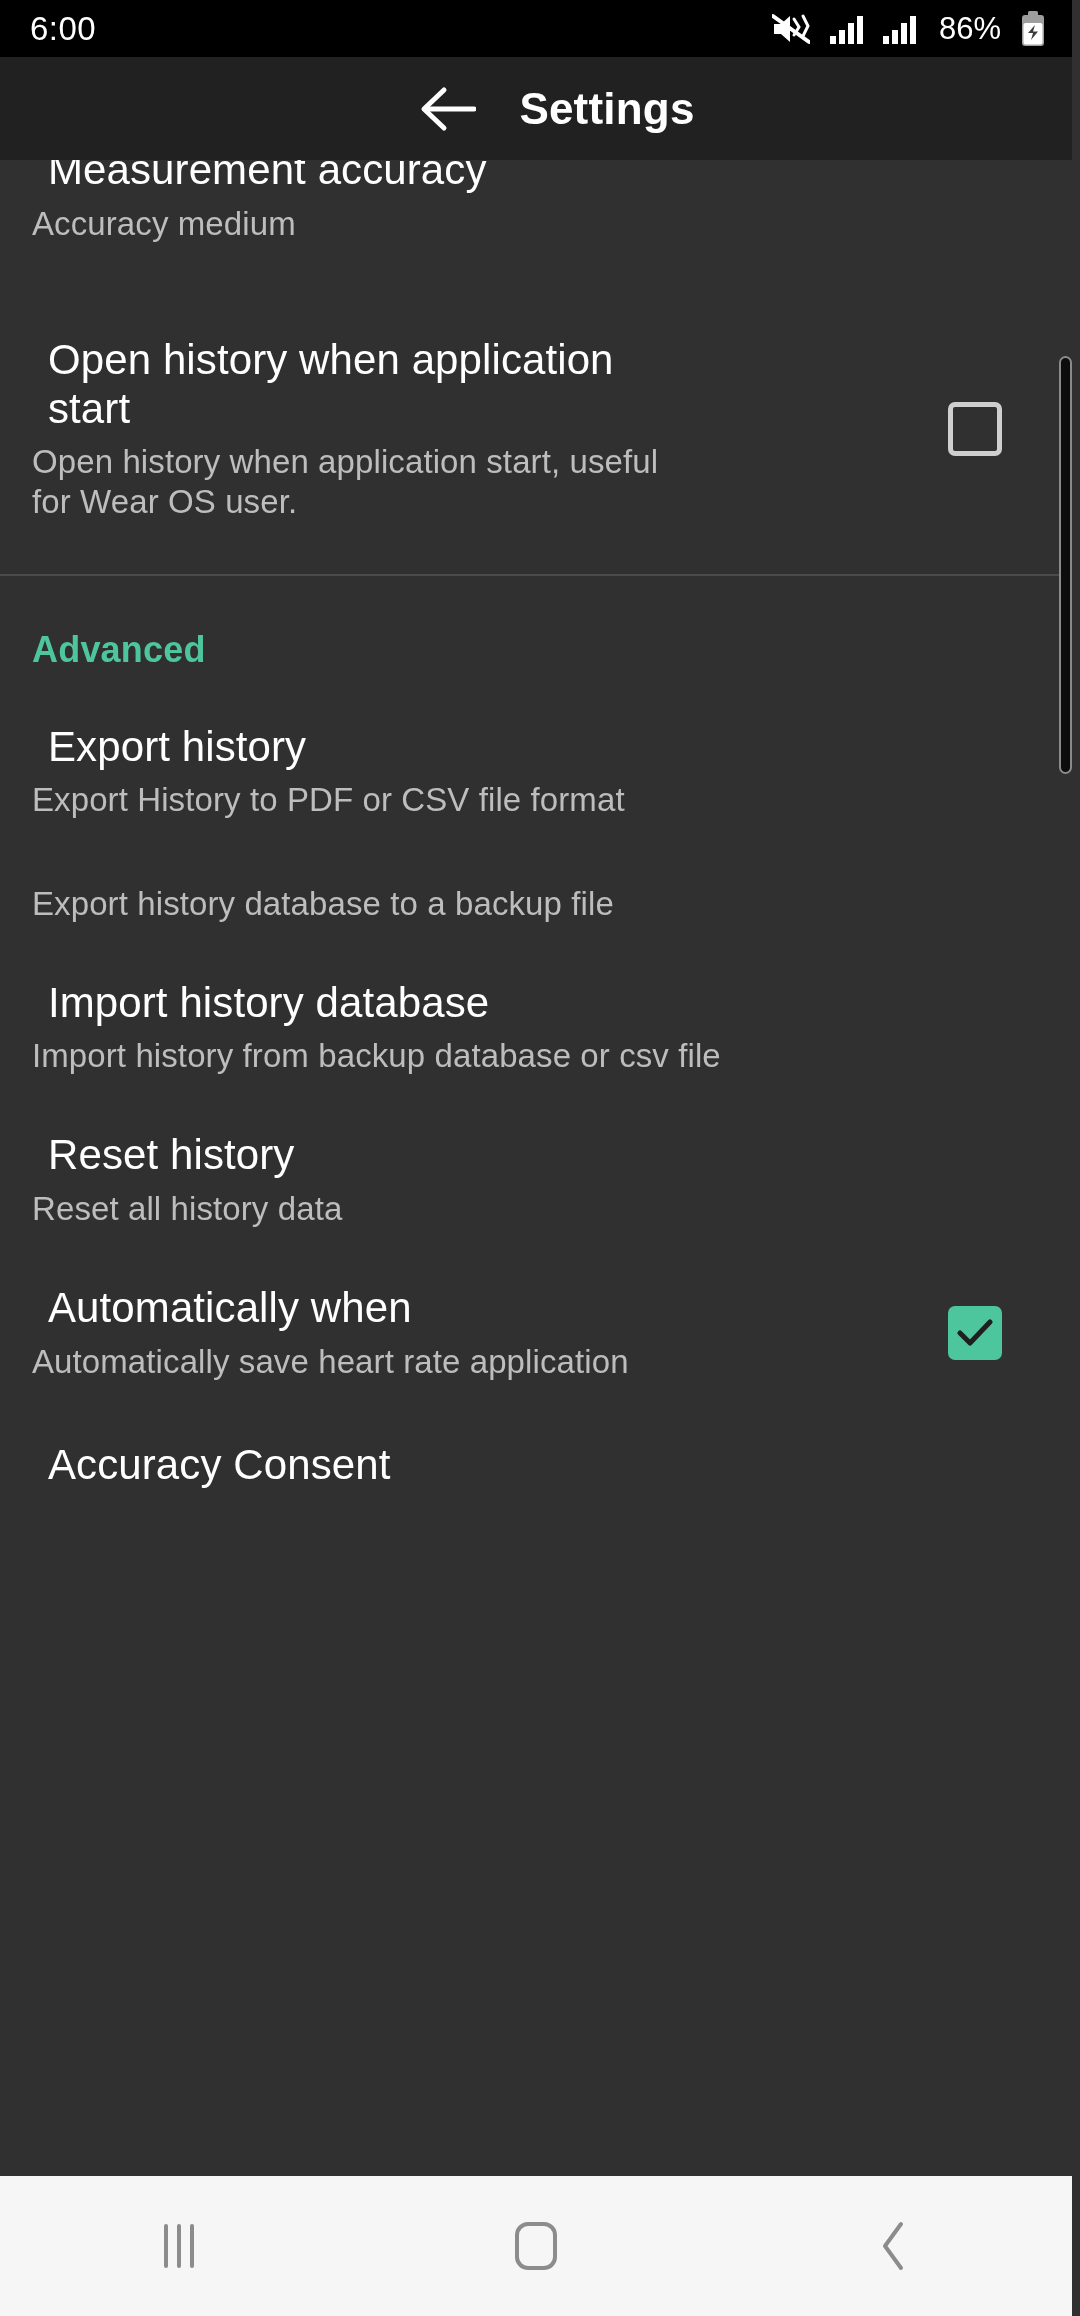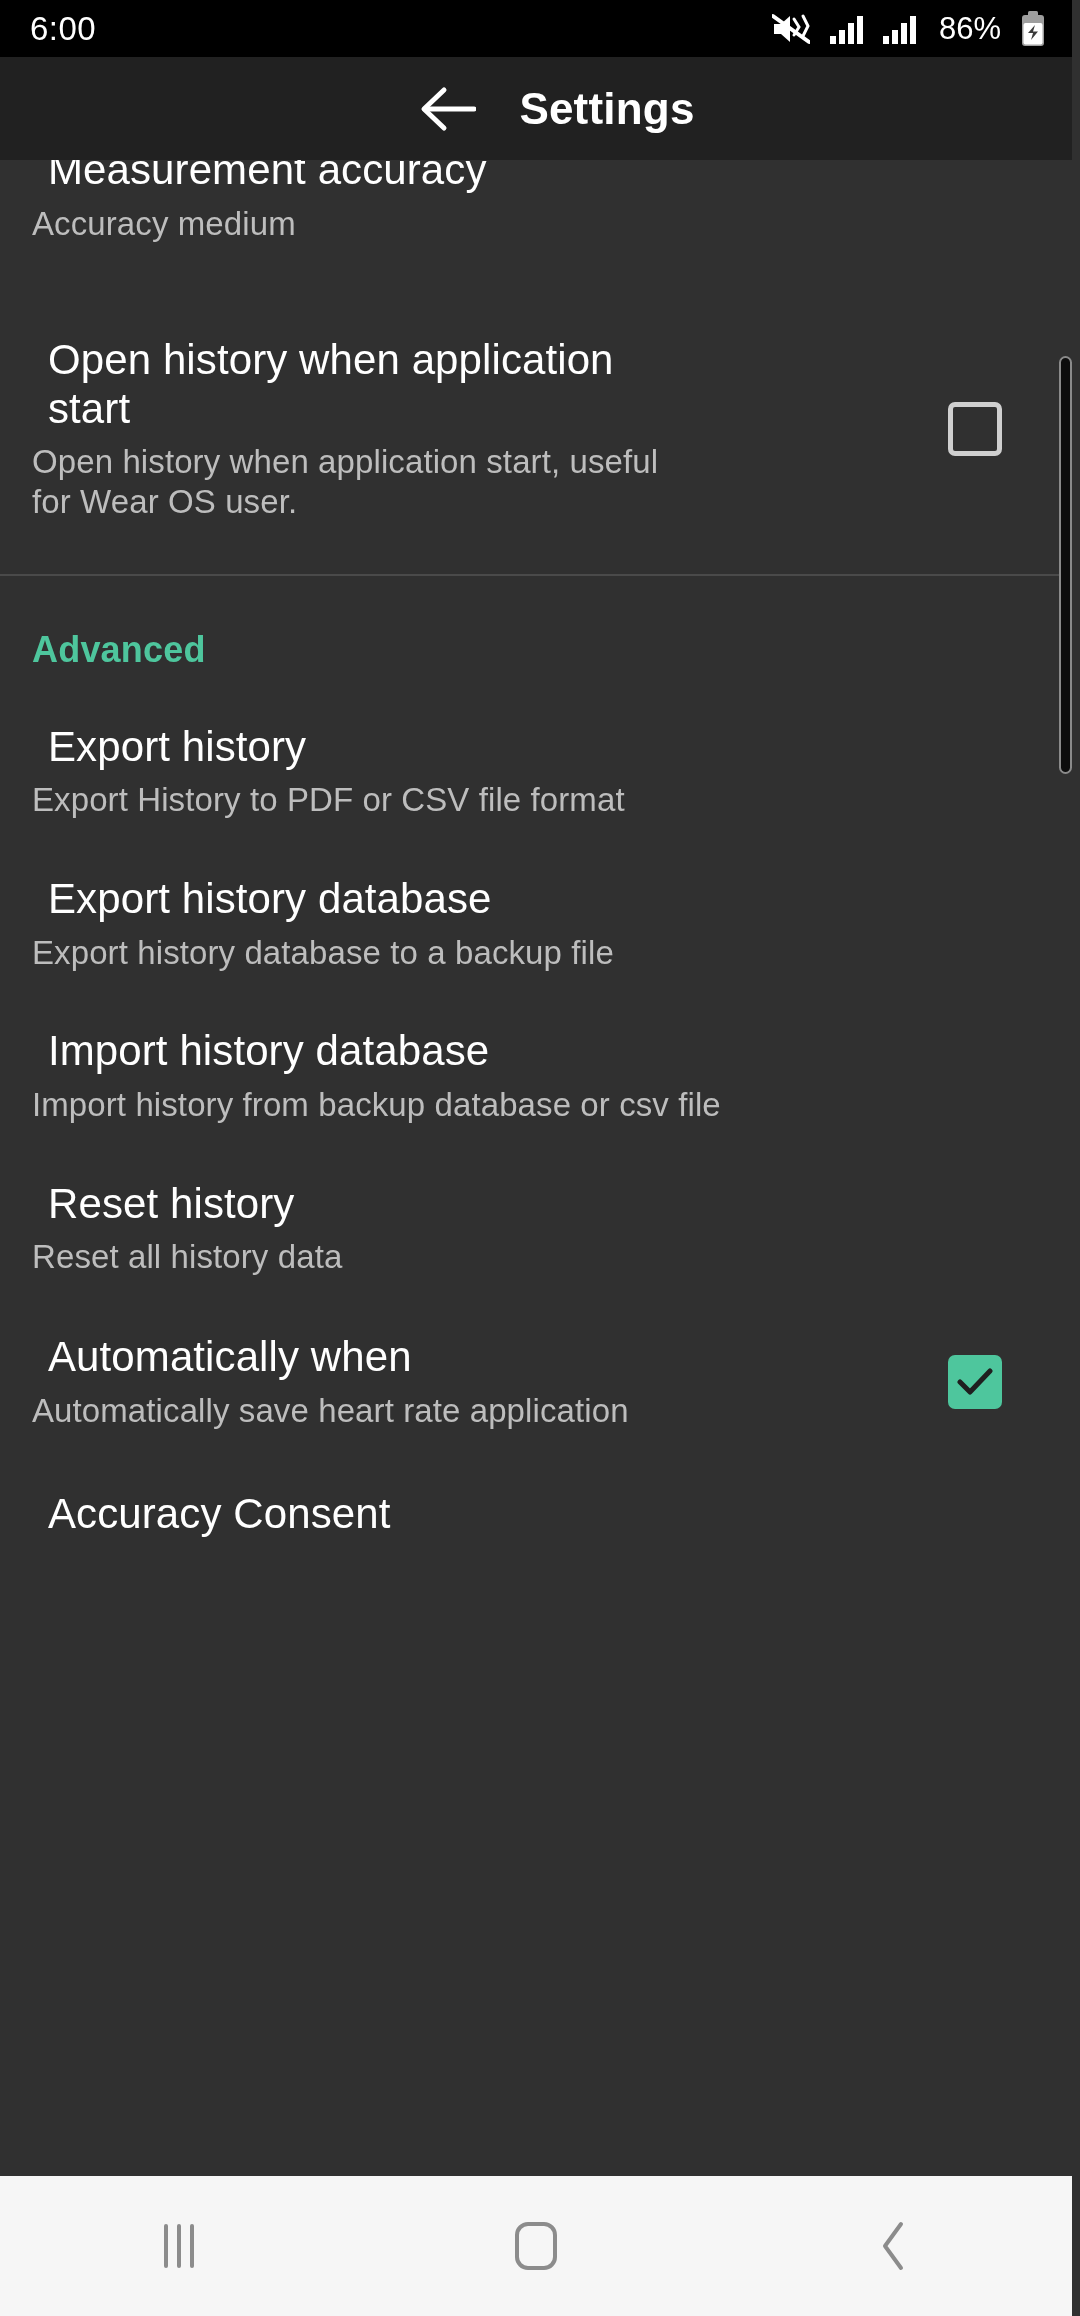--- a/index.html
+++ b/index.html
@@ -285,21 +285,20 @@
 
     <div class="pref" style="padding-top:52px;">
       <div class="pref-texts">
         <div class="pref-title">Export history</div>
         <div class="pref-summary">Export History to PDF or CSV file format</div>
       </div>
     </div>
 
     <div class="pref" style="padding-top:55px;">
       <div class="pref-texts">
-        <div class="pref-title">Export history database</div>
         <div class="pref-summary">Export history database to a backup file</div>
       </div>
     </div>
 
     <div class="pref" style="padding-top:55px;">
       <div class="pref-texts">
         <div class="pref-title">Import history database</div>
         <div class="pref-summary">Import history from backup database or csv file</div>
       </div>
     </div>

